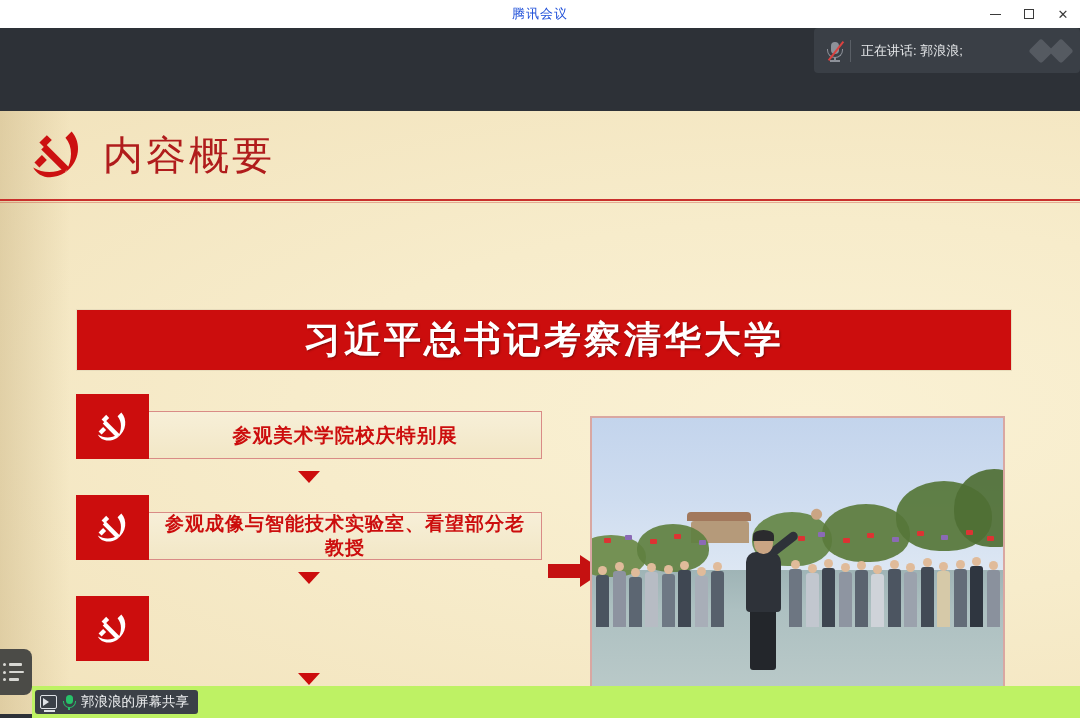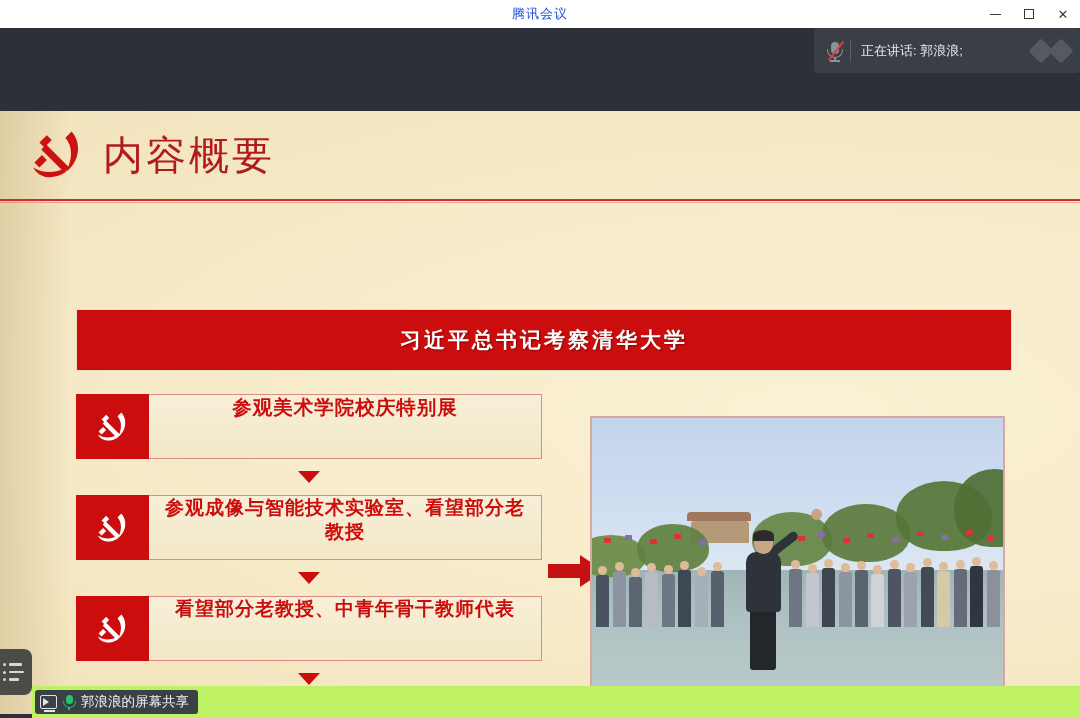--- a/index.html
+++ b/index.html
@@ -88,38 +88,39 @@
     position:absolute; left:0; top:91px; width:1080px; height:1px; background:rgba(201,48,44,.35);
   }
 
   
   .banner{
     position:absolute; left:76px; top:198px; width:936px; height:62px;
     background:#cc0d0d; border:1px solid #e8dcbc;
     display:flex; align-items:center; justify-content:center;
   }
   .banner-text{
-    font-size:21px; color:#ffffff; font-weight:bold; letter-spacing:3px;
+    font-size:37px; color:#ffffff; font-weight:bold; letter-spacing:3px;
     text-shadow:1px 1px 2px rgba(0,0,0,.35);
   }
 
   
   .list-col{ position:absolute; left:76px; top:283px; width:466px; }
   .list-row{
     display:flex; align-items:stretch; height:65px;
   }
   .row-badge{
     width:73px; flex:0 0 73px; background:#cc0d0d;
     display:flex; align-items:center; justify-content:center;
   }
   .row-panel{
     flex:1; border:1px solid #d98b86; border-left:none;
     background:linear-gradient(180deg,#f7efd8,#f2e7c6);
-    display:flex; justify-content:center; padding:0 8px;
+    display:flex; align-items:center; justify-content:center; padding:0 8px;
     text-align:center;
+    margin-top:17px;
   }
   .row-text{
     font-size:19.5px; color:#cc0d0d; font-weight:bold; line-height:1.28;
     letter-spacing:1px;
   }
   .row-text.small{ font-size:19px; }
   .chev-wrap{ height:36px; display:flex; align-items:center; justify-content:center; }
   .chev{
     width:0; height:0; border-left:11px solid transparent; border-right:11px solid transparent;
     border-top:12px solid #cc0d0d;
@@ -320,23 +321,20 @@
 
       <div class="list-row">
         <div class="row-badge">
           <svg width="40" height="38" viewBox="0 0 100 100">
             <path d="M72 12 C88 30 86 60 62 78 C74 58 74 36 62 22 Z" fill="#fff"></path>
             <path d="M62 78 C40 92 18 86 10 70 C26 80 46 80 62 70 Z" fill="#fff"></path>
             <path d="M20 30 L32 18 L40 26 L28 38 Z" fill="#fff"></path>
             <path d="M31 33 L68 70 L60 78 L23 41 Z" fill="#fff"></path>
             <path d="M12 62 L24 50 L32 58 L20 70 Z" fill="#fff"></path>
           </svg>
-        </div>
-        <div class="row-panel">
-          <div class="row-text small">看望部分老教授、中青年骨干教师代表</div>
         </div>
       </div>
 
       <div class="chev-wrap">
           <div class="chev"></div>
         </div>
 
       <div class="list-row">
         <div class="row-badge">
           <svg width="40" height="38" viewBox="0 0 100 100">

